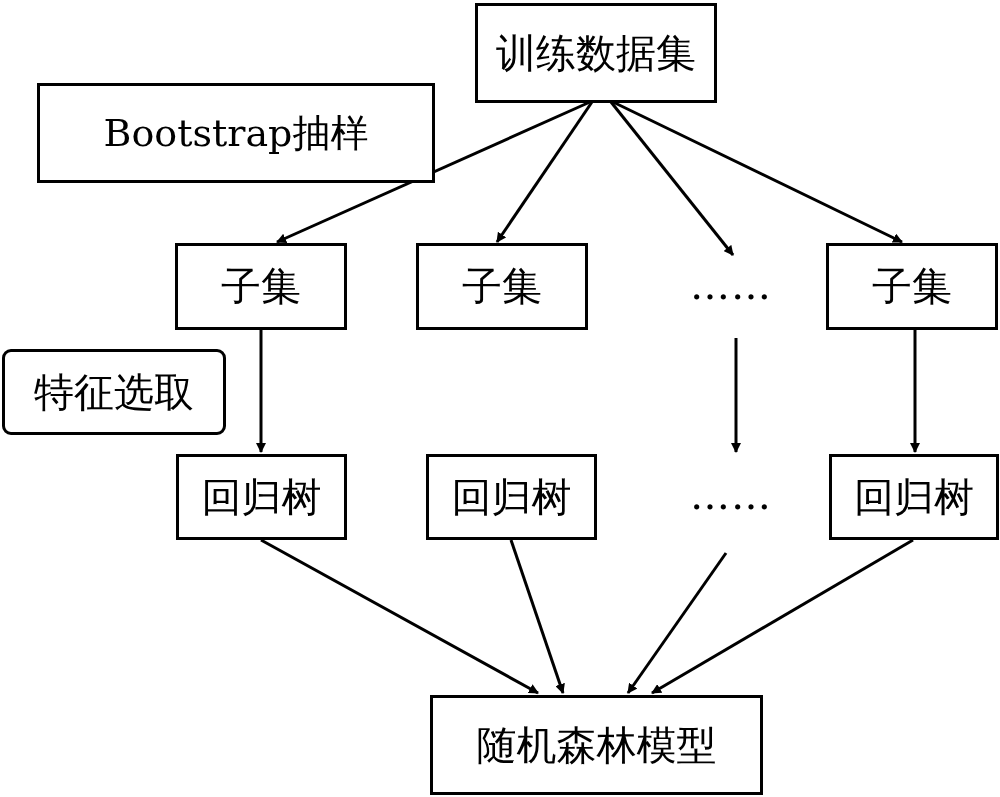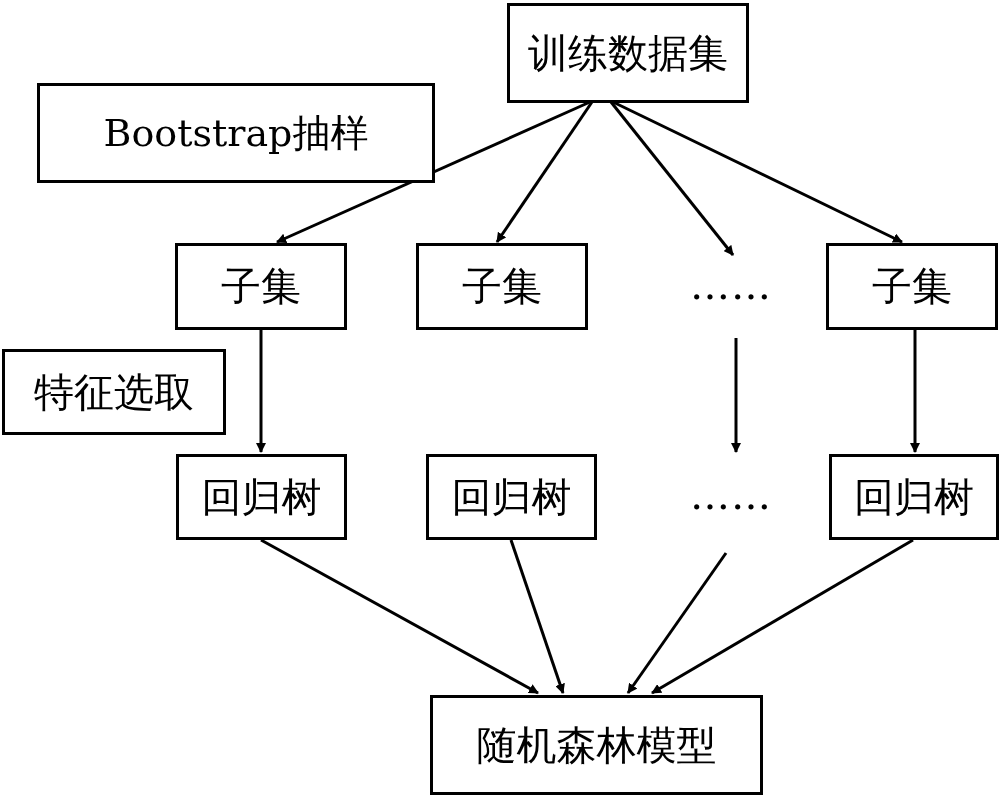--- a/index.html
+++ b/index.html
@@ -26,29 +26,29 @@
       <line x1="261" y1="330" x2="261" y2="452" marker-end="url(#ah)"></line>
       <line x1="736" y1="338" x2="736" y2="452" marker-end="url(#ah)"></line>
       <line x1="915" y1="330" x2="915" y2="452" marker-end="url(#ah)"></line>
       <line x1="261" y1="540" x2="538" y2="693" marker-end="url(#ah)"></line>
       <line x1="511" y1="540" x2="563" y2="693" marker-end="url(#ah)"></line>
       <line x1="726" y1="553" x2="628" y2="693" marker-end="url(#ah)"></line>
       <line x1="913" y1="540" x2="652" y2="693" marker-end="url(#ah)"></line>
     </g>
   </svg>
 
-  <div class="box" style="left:475px;top:3px;width:242px;height:100px;margin-left:32px;">训练数据集</div>
+  <div class="box" style="left:475px;top:3px;width:242px;height:100px;">训练数据集</div>
   <div class="box" style="left:37px;top:83px;width:398px;height:100px;font-size:38px;">Bootstrap抽样</div>
 
   <div class="box" style="left:175px;top:243px;width:172px;height:87px;">子集</div>
   <div class="box" style="left:416px;top:243px;width:172px;height:87px;">子集</div>
   <div class="dots" style="left:690px;top:262px;">……</div>
   <div class="box" style="left:826px;top:243px;width:172px;height:87px;">子集</div>
 
-  <div class="box" style="left:2px;top:349px;width:224px;height:86px;">特征选取</div>
+  <div class="box" style="left:2px;top:349px;width:224px;height:86px;border-radius:9px;">特征选取</div>
 
   <div class="box" style="left:176px;top:454px;width:171px;height:86px;">回归树</div>
   <div class="box" style="left:426px;top:454px;width:171px;height:86px;">回归树</div>
   <div class="dots" style="left:690px;top:472px;">……</div>
   <div class="box" style="left:829px;top:454px;width:170px;height:86px;">回归树</div>
 
   <div class="box" style="left:430px;top:695px;width:333px;height:100px;">随机森林模型</div>
 </div>
 
 </body></html>

